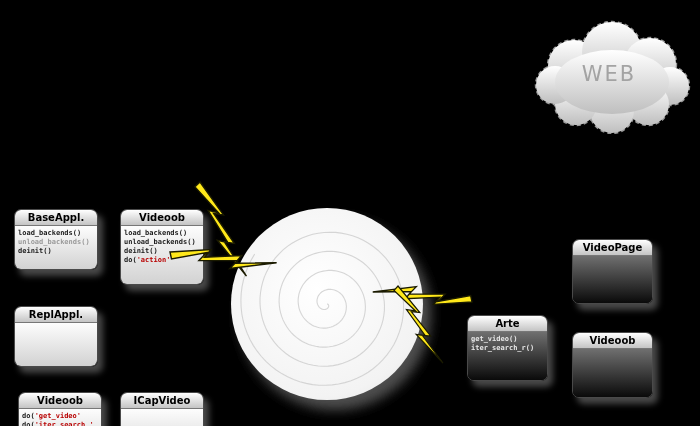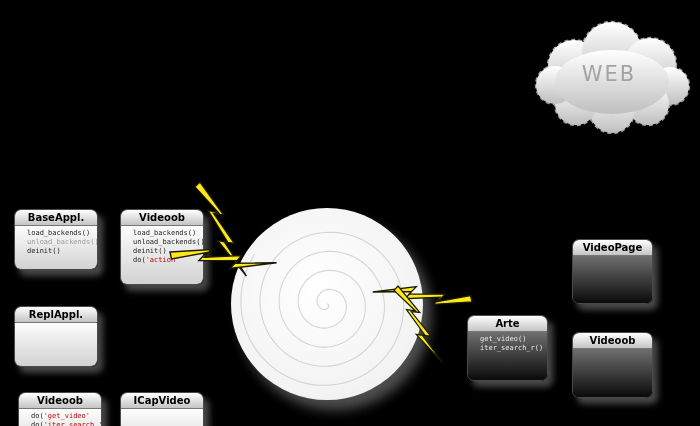--- a/index.html
+++ b/index.html
@@ -7,21 +7,21 @@
          font-family:"DejaVu Sans",sans-serif;}
   .layer{position:absolute;left:0;top:0;width:700px;height:426px;}
 
   
   .uml-box{position:absolute;border:1px solid #4a4a4a;border-radius:7px;overflow:hidden;
            display:flex;flex-direction:column;z-index:5;
            box-shadow:5px 6px 6px rgba(190,190,190,.38);margin-top:33px;}
   .uml-title{height:15px;line-height:15px;flex:0 0 15px;text-align:center;font-size:10px;
              font-weight:bold;color:#000;background:linear-gradient(#ffffff,#c4c4c4);
              border-bottom:1px solid #777;}
-  .uml-body{flex:1;padding:3px 12px;}
+  .uml-body{flex:1;padding:3px 3px;font-weight:bold;}
   .uml-box.light .uml-body{background:linear-gradient(#fdfdfd,#d2d2d2);}
   .uml-box.dark  .uml-body{background:linear-gradient(#6f6f6f,#0a0a0a);}
   .mline{font-family:"DejaVu Sans Mono",monospace;font-size:7px;line-height:9px;white-space:nowrap;}
   .seg{color:#1a1a1a;}
   .seg.dim{color:#9a9a9a;}
   .seg.red{color:#b80000;}
   .seg.inv{color:#e9e9e9;}
 
   
   #cloud{position:absolute;left:524px;top:12px;width:170px;height:122px;z-index:4;}

